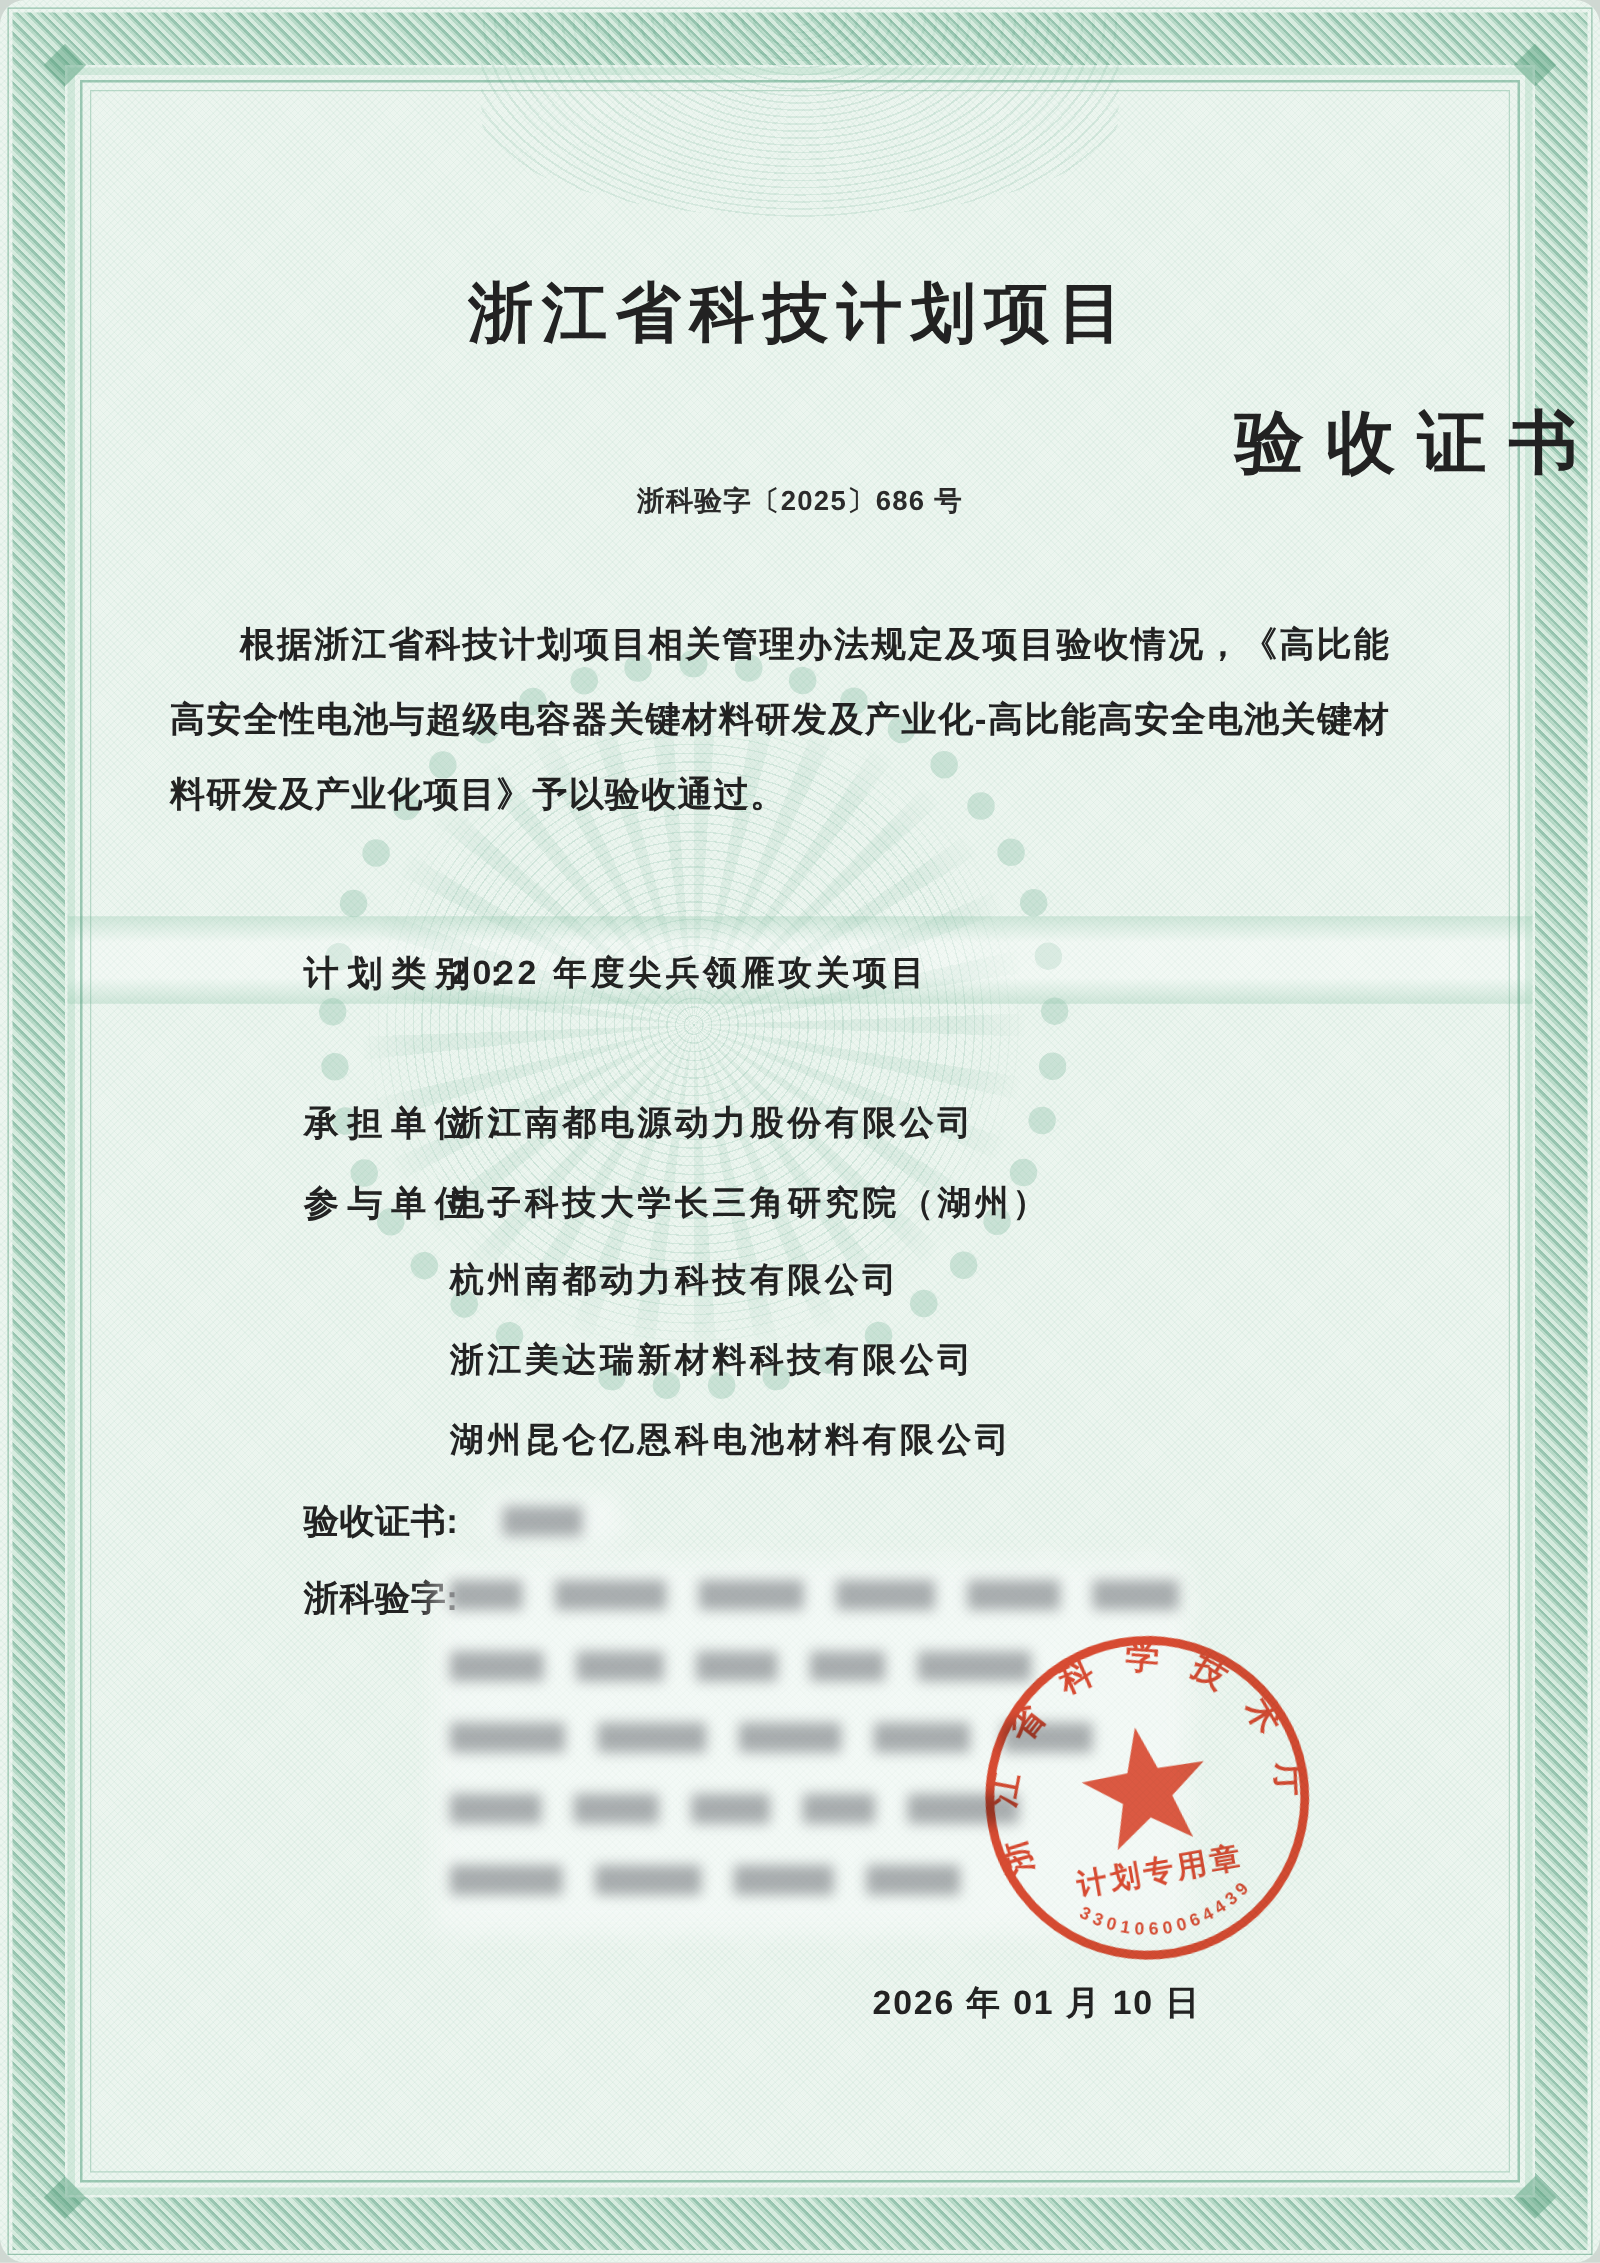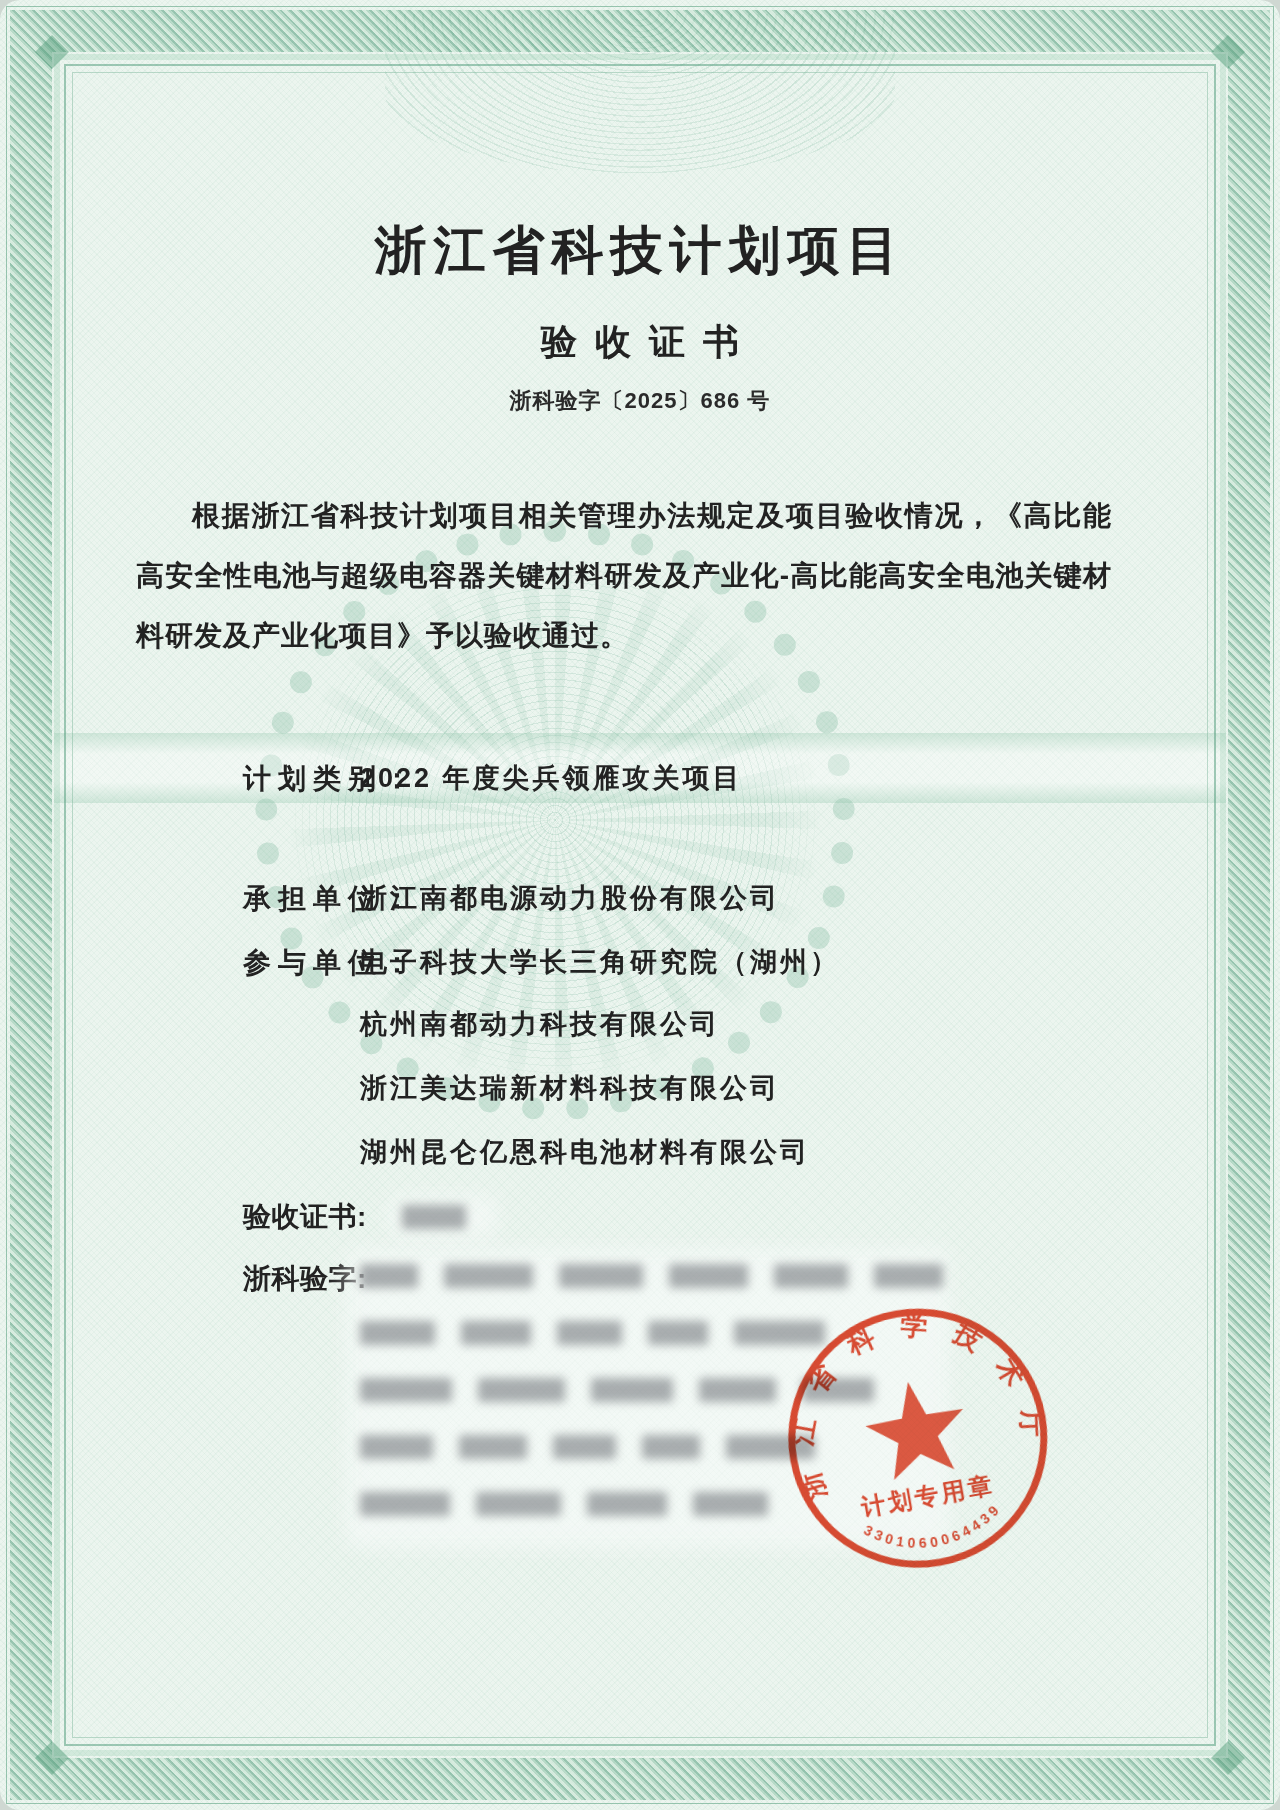--- a/index.html
+++ b/index.html
@@ -58,22 +58,22 @@
   }
   .corner.tl{left:40px; top:40px;} .corner.tr{right:40px; top:40px;}
   .corner.bl{left:40px; bottom:40px;} .corner.br{right:40px; bottom:40px;}
 
   
   .title{
     position:absolute; left:0; width:100%; top:216px; text-align:center;
     font-size:52px; font-weight:bold; letter-spacing:7px; color:#222;
   }
   .subtitle{
-    position:absolute; left:0; width:100%; top:318px; text-align:center;
-    font-size:36px; font-weight:bold; letter-spacing:18px; text-indent:18px; color:#222;
+    position:absolute; left:0; width:100%; top:318px; text-align:right;
+    font-size:55px; font-weight:bold; letter-spacing:18px; text-indent:18px; color:#222;
   }
   .docnum{
     position:absolute; left:0; width:100%; top:386px; text-align:center;
     font-size:22px; font-weight:bold; letter-spacing:1px; color:#2a2a2a;
   }
   
   .body-par{
     position:absolute; left:136px; top:486px; width:976px;
     font-size:28px; font-weight:600; line-height:60px; letter-spacing:1px;
     text-align:justify; text-indent:2em; color:#222;
@@ -221,14 +221,15 @@
     <text font-size="27" letter-spacing="24" fill="#df3417">
       <textPath href="#sealTopArc" startOffset="50%" text-anchor="middle">浙江省科学技术厅</textPath>
     </text>
     <polygon points="135,78 147.3,113 184.5,113.9 155,136.5 165.6,172.1 135,151 104.4,172.1 115,136.5 85.5,113.9 122.7,113" fill-opacity="0.92" fill="#df3417"></polygon>
     <text x="135" y="202" text-anchor="middle" font-size="24" letter-spacing="3" fill="#df3417">计划专用章</text>
     <text font-size="14" letter-spacing="4" fill="#df3417">
       <textPath href="#sealBotArc" startOffset="50%" text-anchor="middle">3301060064439</textPath>
     </text>
   </svg>
 
+  <div class="date">2026 年 01 月 10 日</div>
 
 </div>
 
 </body></html>

